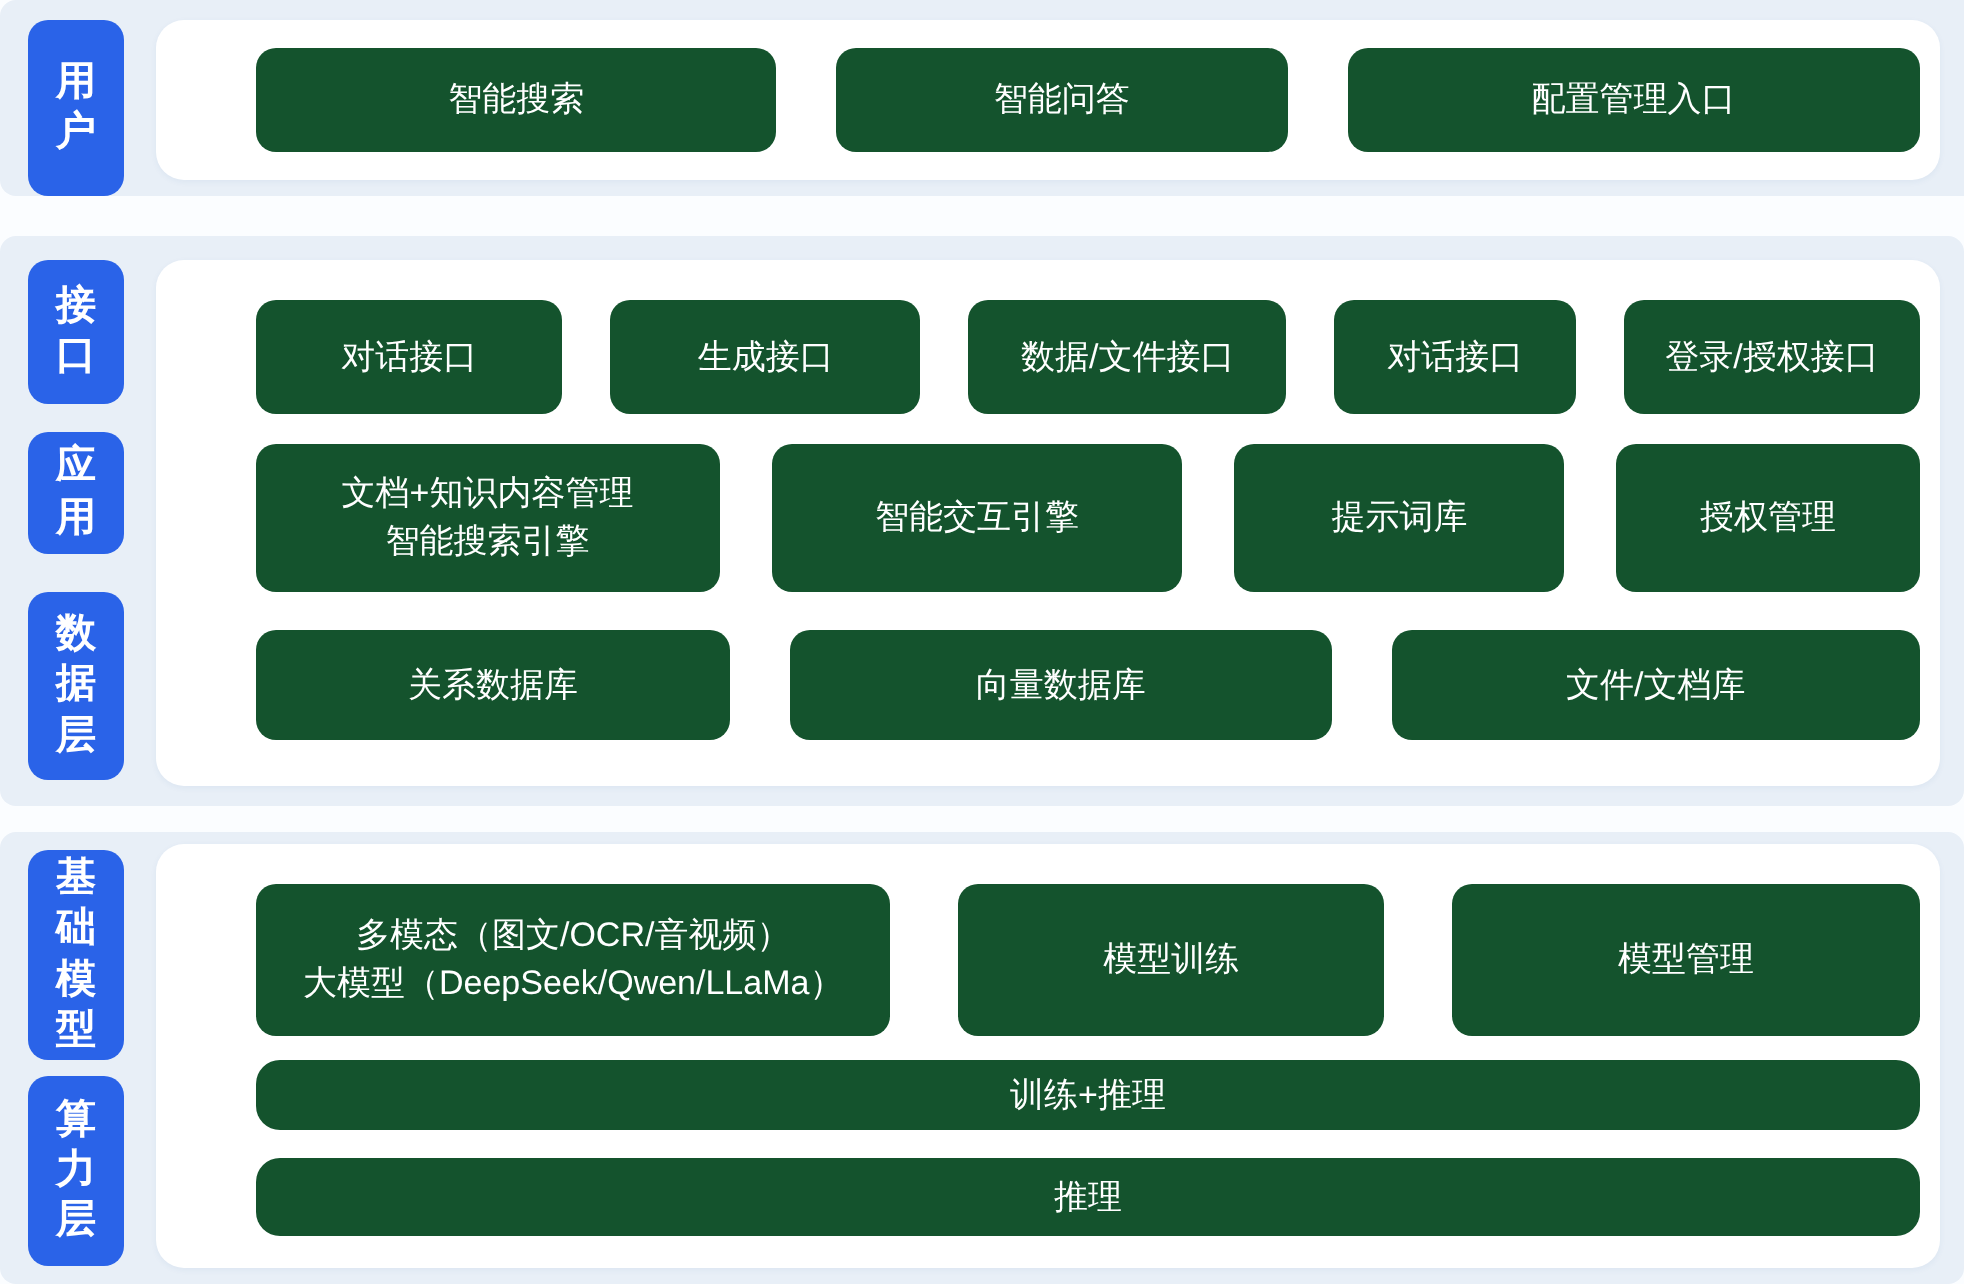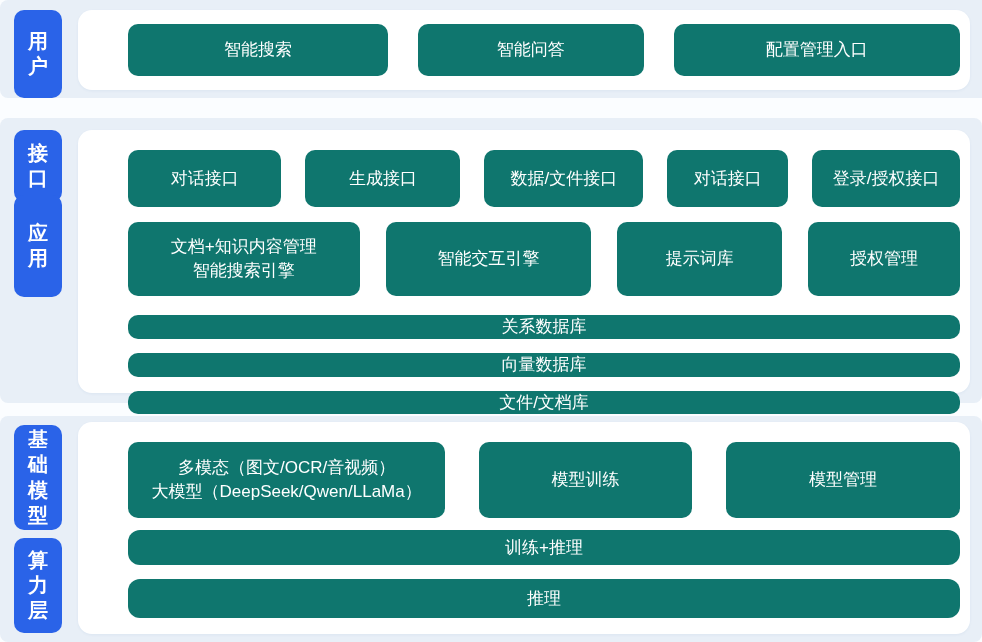--- a/index.html
+++ b/index.html
@@ -29,21 +29,21 @@
     position:absolute;left:78px;width:892px;
     background:#ffffff;border-radius:14px;
     box-shadow:0 1px 3px rgba(40,80,160,0.06);
   }
   .row{
     position:absolute;left:34px;width:848px;
     display:flex;gap:14px;
   }
   .row.tight{gap:8px;}
   .box{
-    background:#0f766e;border-radius:10px;
+    background:#14532d;border-radius:10px;
     color:#fff;font-size:17px;font-weight:500;
     display:flex;align-items:center;justify-content:center;
     text-align:center;white-space:pre-line;line-height:1.4;
     min-width:0;
     margin-left:16px;
   }
 </style>
 </head>
 <body>
 
@@ -59,39 +59,42 @@
         <div class="box" style="flex:240;">智能问答</div>
         <div class="box" style="flex:305;">配置管理入口</div>
       </div>
     </div>
   </section>
 
   <section class="group" style="top:118px;height:285px;">
     <div class="vlabel" style="top:12px;height:72px;">
       <span>接口</span>
     </div>
-    <div class="vlabel" style="top:77px;height:102px;">
+    <div class="vlabel" style="top:98px;height:61px;">
       <span>应用</span>
+    </div>
+    <div class="vlabel" style="top:178px;height:94px;">
+      <span>数据层</span>
     </div>
     <div class="panel" style="top:12px;height:263px;">
       <div class="row tight" style="top:20px;height:57px;">
         <div class="box" style="flex:170;">对话接口</div>
         <div class="box" style="flex:172;">生成接口</div>
         <div class="box" style="flex:176;">数据/文件接口</div>
         <div class="box" style="flex:134;">对话接口</div>
         <div class="box" style="flex:164;">登录/授权接口</div>
       </div>
       <div class="row" style="top:92px;height:74px;gap:10px;">
         <div class="box" style="flex:253;">文档+知识内容管理
 智能搜索引擎</div>
         <div class="box" style="flex:225;">智能交互引擎</div>
         <div class="box" style="flex:180;">提示词库</div>
         <div class="box" style="flex:166;">授权管理</div>
       </div>
-      <div class="row" style="top:185px;height:55px;flex-direction:column;">
+      <div class="row" style="top:185px;height:55px;">
         <div class="box" style="flex:253;">关系数据库</div>
         <div class="box" style="flex:289;">向量数据库</div>
         <div class="box" style="flex:282;">文件/文档库</div>
       </div>
     </div>
   </section>
 
   <section class="group" style="top:416px;height:226px;">
     <div class="vlabel" style="top:9px;height:105px;">
       <span>基础模型</span>

